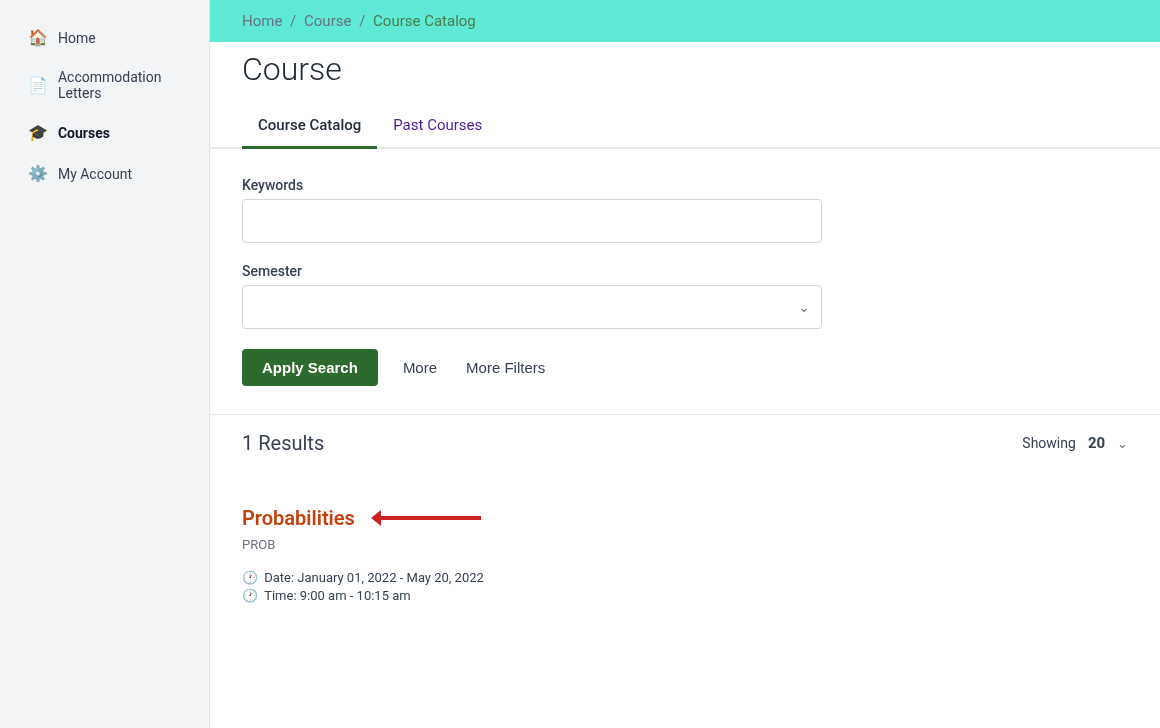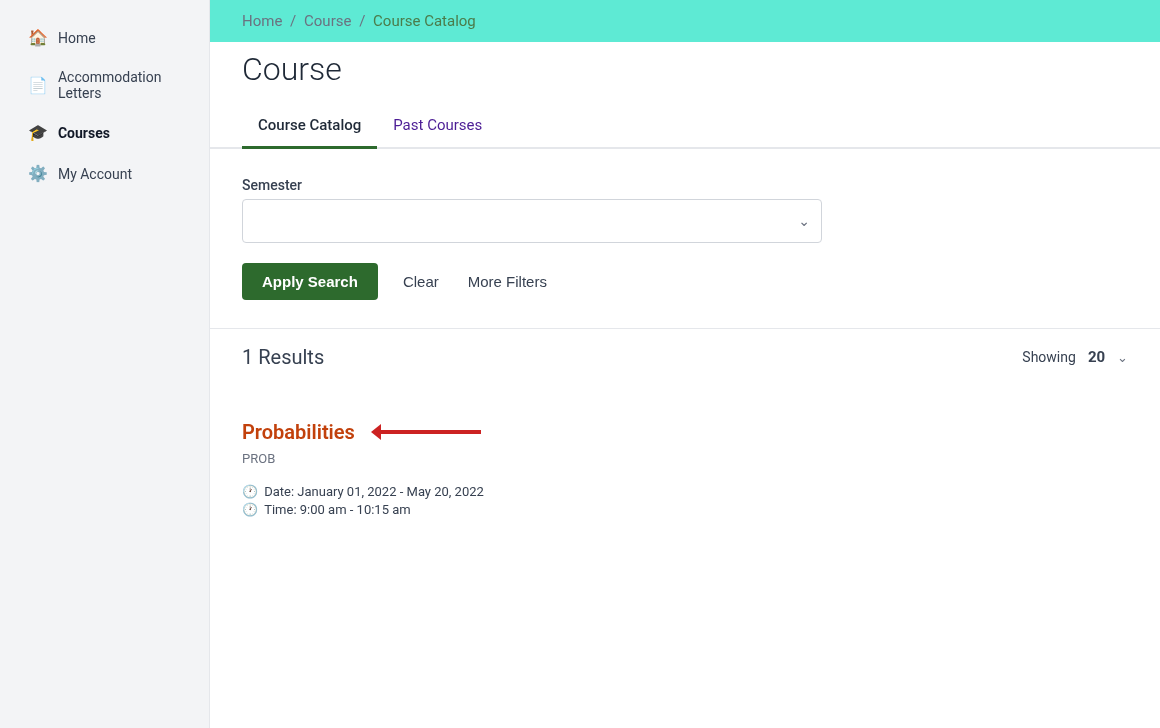--- a/index.html
+++ b/index.html
@@ -223,37 +223,41 @@
 
   <h1 class="page-title">Course</h1>
 
   <div class="tab-bar">
     <div class="tab active">Course Catalog</div>
     <div class="tab">Past Courses</div>
   </div>
 
   <div class="content-area">
 
+    <div class="form-group">
+      <div class="form-label">Keywords</div>
+      <input class="form-input" type="text" style="">
+    </div>
 
     <div class="form-group">
       <div class="form-label">Semester</div>
       <div class="form-select-wrapper">
         <select class="form-select">
           <option value=""></option>
           <option value="spring2022">Spring 2022</option>
           <option value="fall2022">Fall 2022</option>
           <option value="spring2023">Spring 2023</option>
         </select>
         <span class="select-chevron">⌄</span>
       </div>
     </div>
 
     <div class="btn-row">
       <button class="btn-apply">Apply Search</button>
-      <button class="btn-text">Clear</button>
+      <button class="btn-text">More</button>
       <button class="btn-text">More Filters</button>
     </div>
   </div>
 
   <div class="results-bar">
     <span class="results-count">1 Results</span>
     <div class="showing-row">
       <span>Showing</span>
       <span class="showing-number">20</span>
       <span class="showing-chevron">⌄</span>

